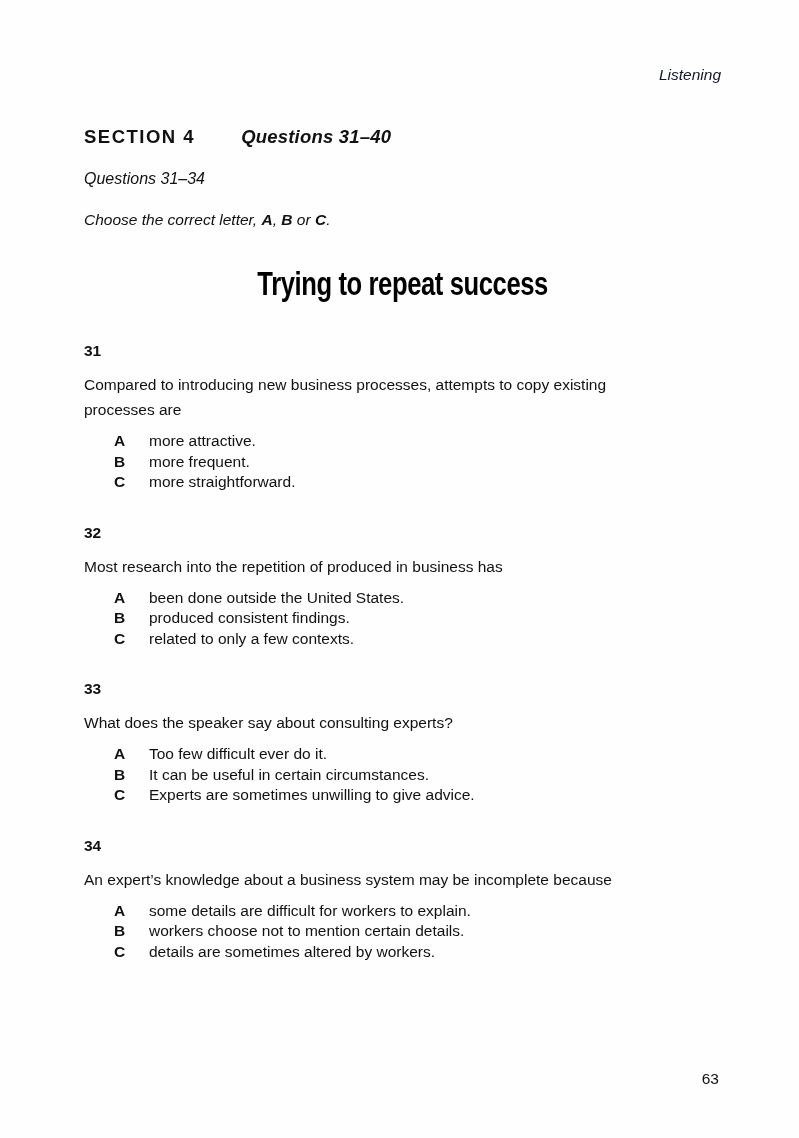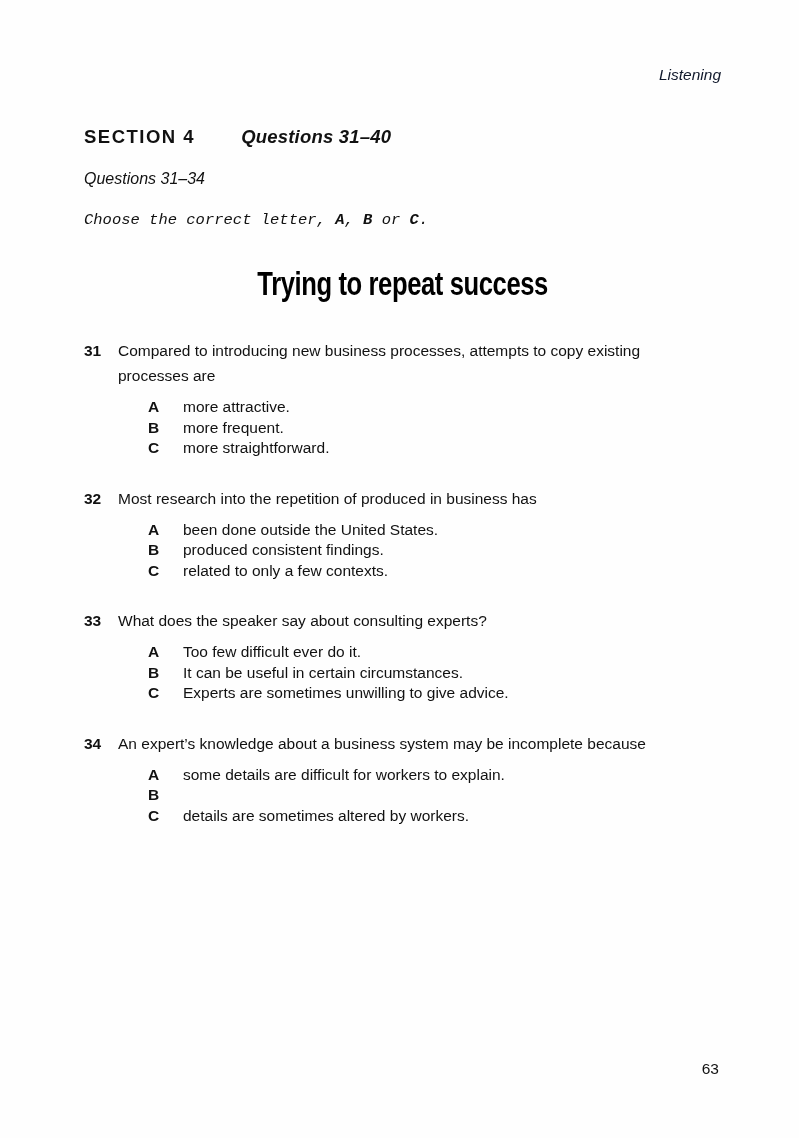--- a/index.html
+++ b/index.html
@@ -37,21 +37,20 @@
     margin-top:21px;
     font-style:italic;
     font-size:16px;
     line-height:20px;
   }
   .instruction {
     margin-top:21px;
     font-style:italic;
     font-size:15.5px;
     line-height:20px;
-    font-family:Liberation Mono, monospace;
   }
   .instruction b { font-weight:bold; }
   .passage-title {
     margin-top:33px;
     text-align:center;
     height:40px;
   }
   .passage-title .condensed {
     display:inline-block;
     font-weight:bold;
@@ -60,20 +59,21 @@
     letter-spacing:-0.5px;
     transform:scale(0.8, 1.05);
     transform-origin:center;
     color:#000;
   }
   .questions { margin-top:35px; }
   .question {
     display:flex;
     margin-bottom:27px;
     font-size:15.5px;
+    flex-direction:column;
   }
   .qnum {
     width:34px;
     flex:0 0 34px;
     font-weight:bold;
     line-height:25px;
   }
   .qbody { flex:1; }
   .qtext {
     line-height:25px;
@@ -87,21 +87,21 @@
   .opt-letter {
     width:35px;
     flex:0 0 35px;
     margin-left:30px;
     font-weight:bold;
   }
   .opt-text { flex:1; }
   .page-number {
     position:absolute;
     right:80px;
-    bottom:60px;
+    bottom:50px;
     font-size:15.5px;
     line-height:18px;
   }
 </style>
 </head>
 <body>
 
 <div class="page">
   <div class="content">
 
@@ -179,20 +179,21 @@
       <div class="question">
         <div class="qnum">34</div>
         <div class="qbody">
           <div class="qtext">An expert’s knowledge about a business system may be incomplete because</div>
           <div class="option">
             <span class="opt-letter">A</span>
             <span class="opt-text">some details are difficult for workers to explain.</span>
           </div>
           <div class="option">
             <span class="opt-letter">B</span>
+            <span class="opt-text">workers choose not to mention certain details.</span>
           </div>
           <div class="option">
             <span class="opt-letter">C</span>
             <span class="opt-text">details are sometimes altered by workers.</span>
           </div>
         </div>
       </div>
 
     </div>
   </div>

